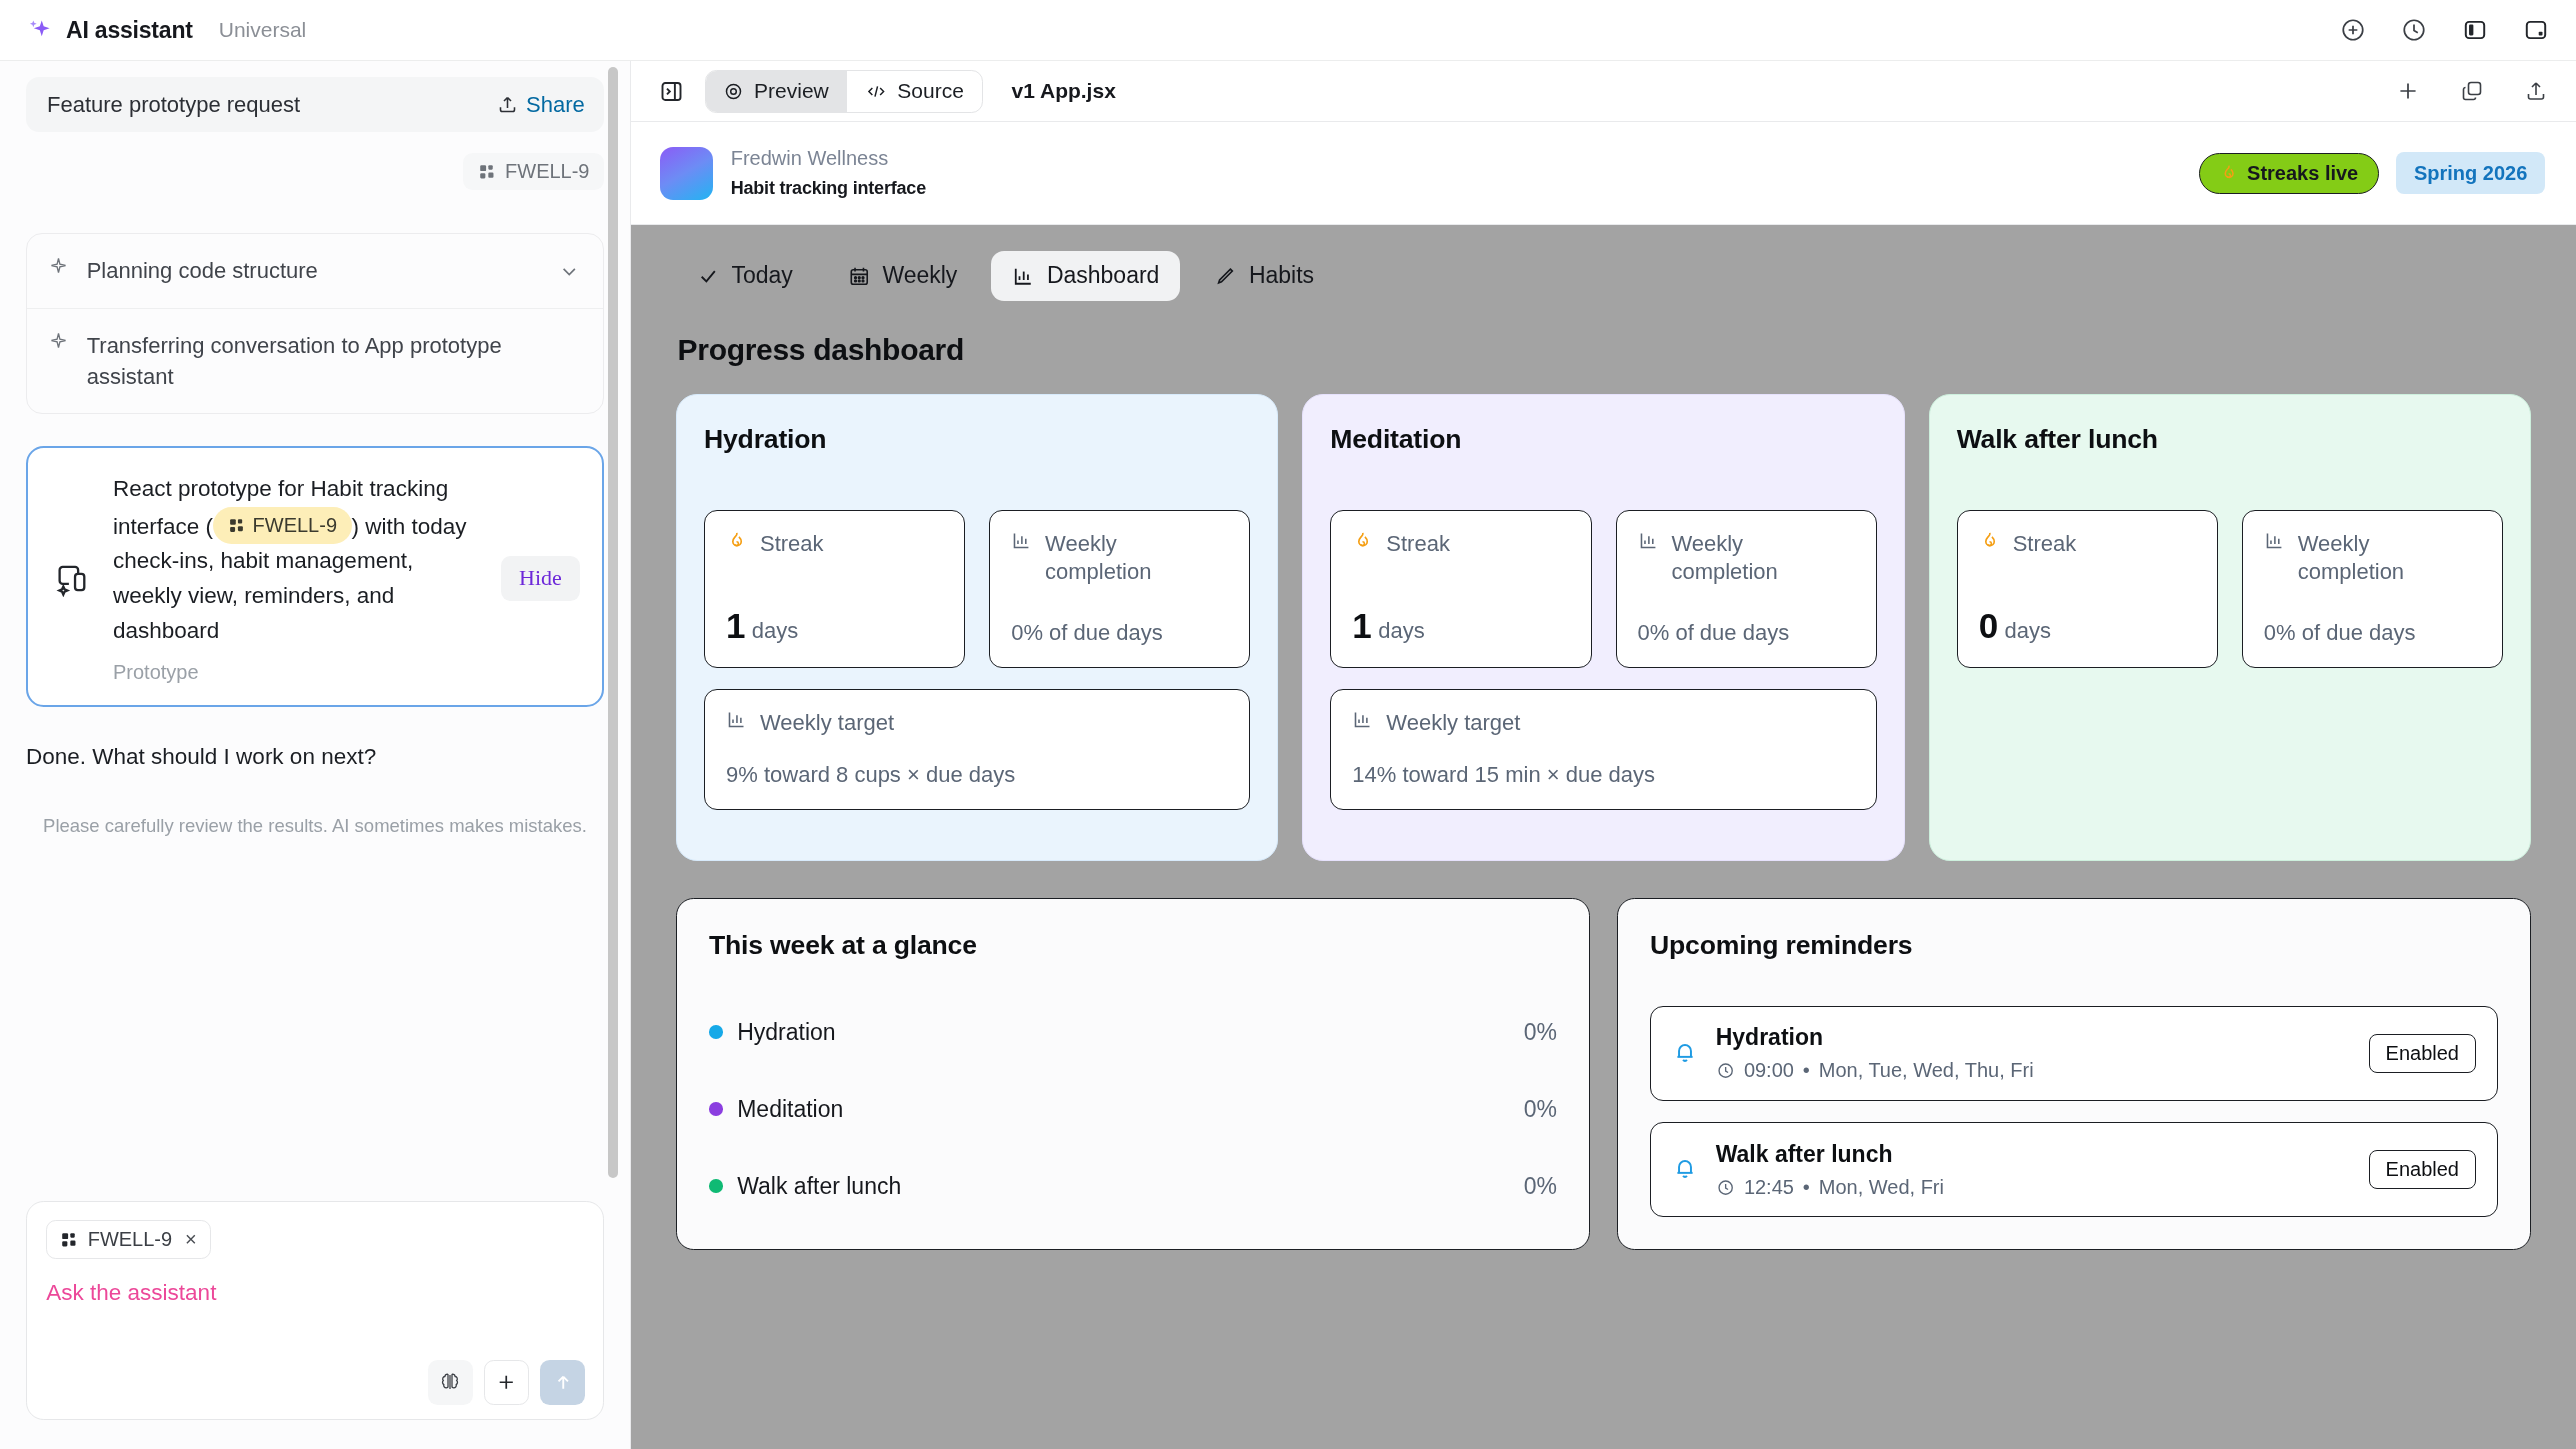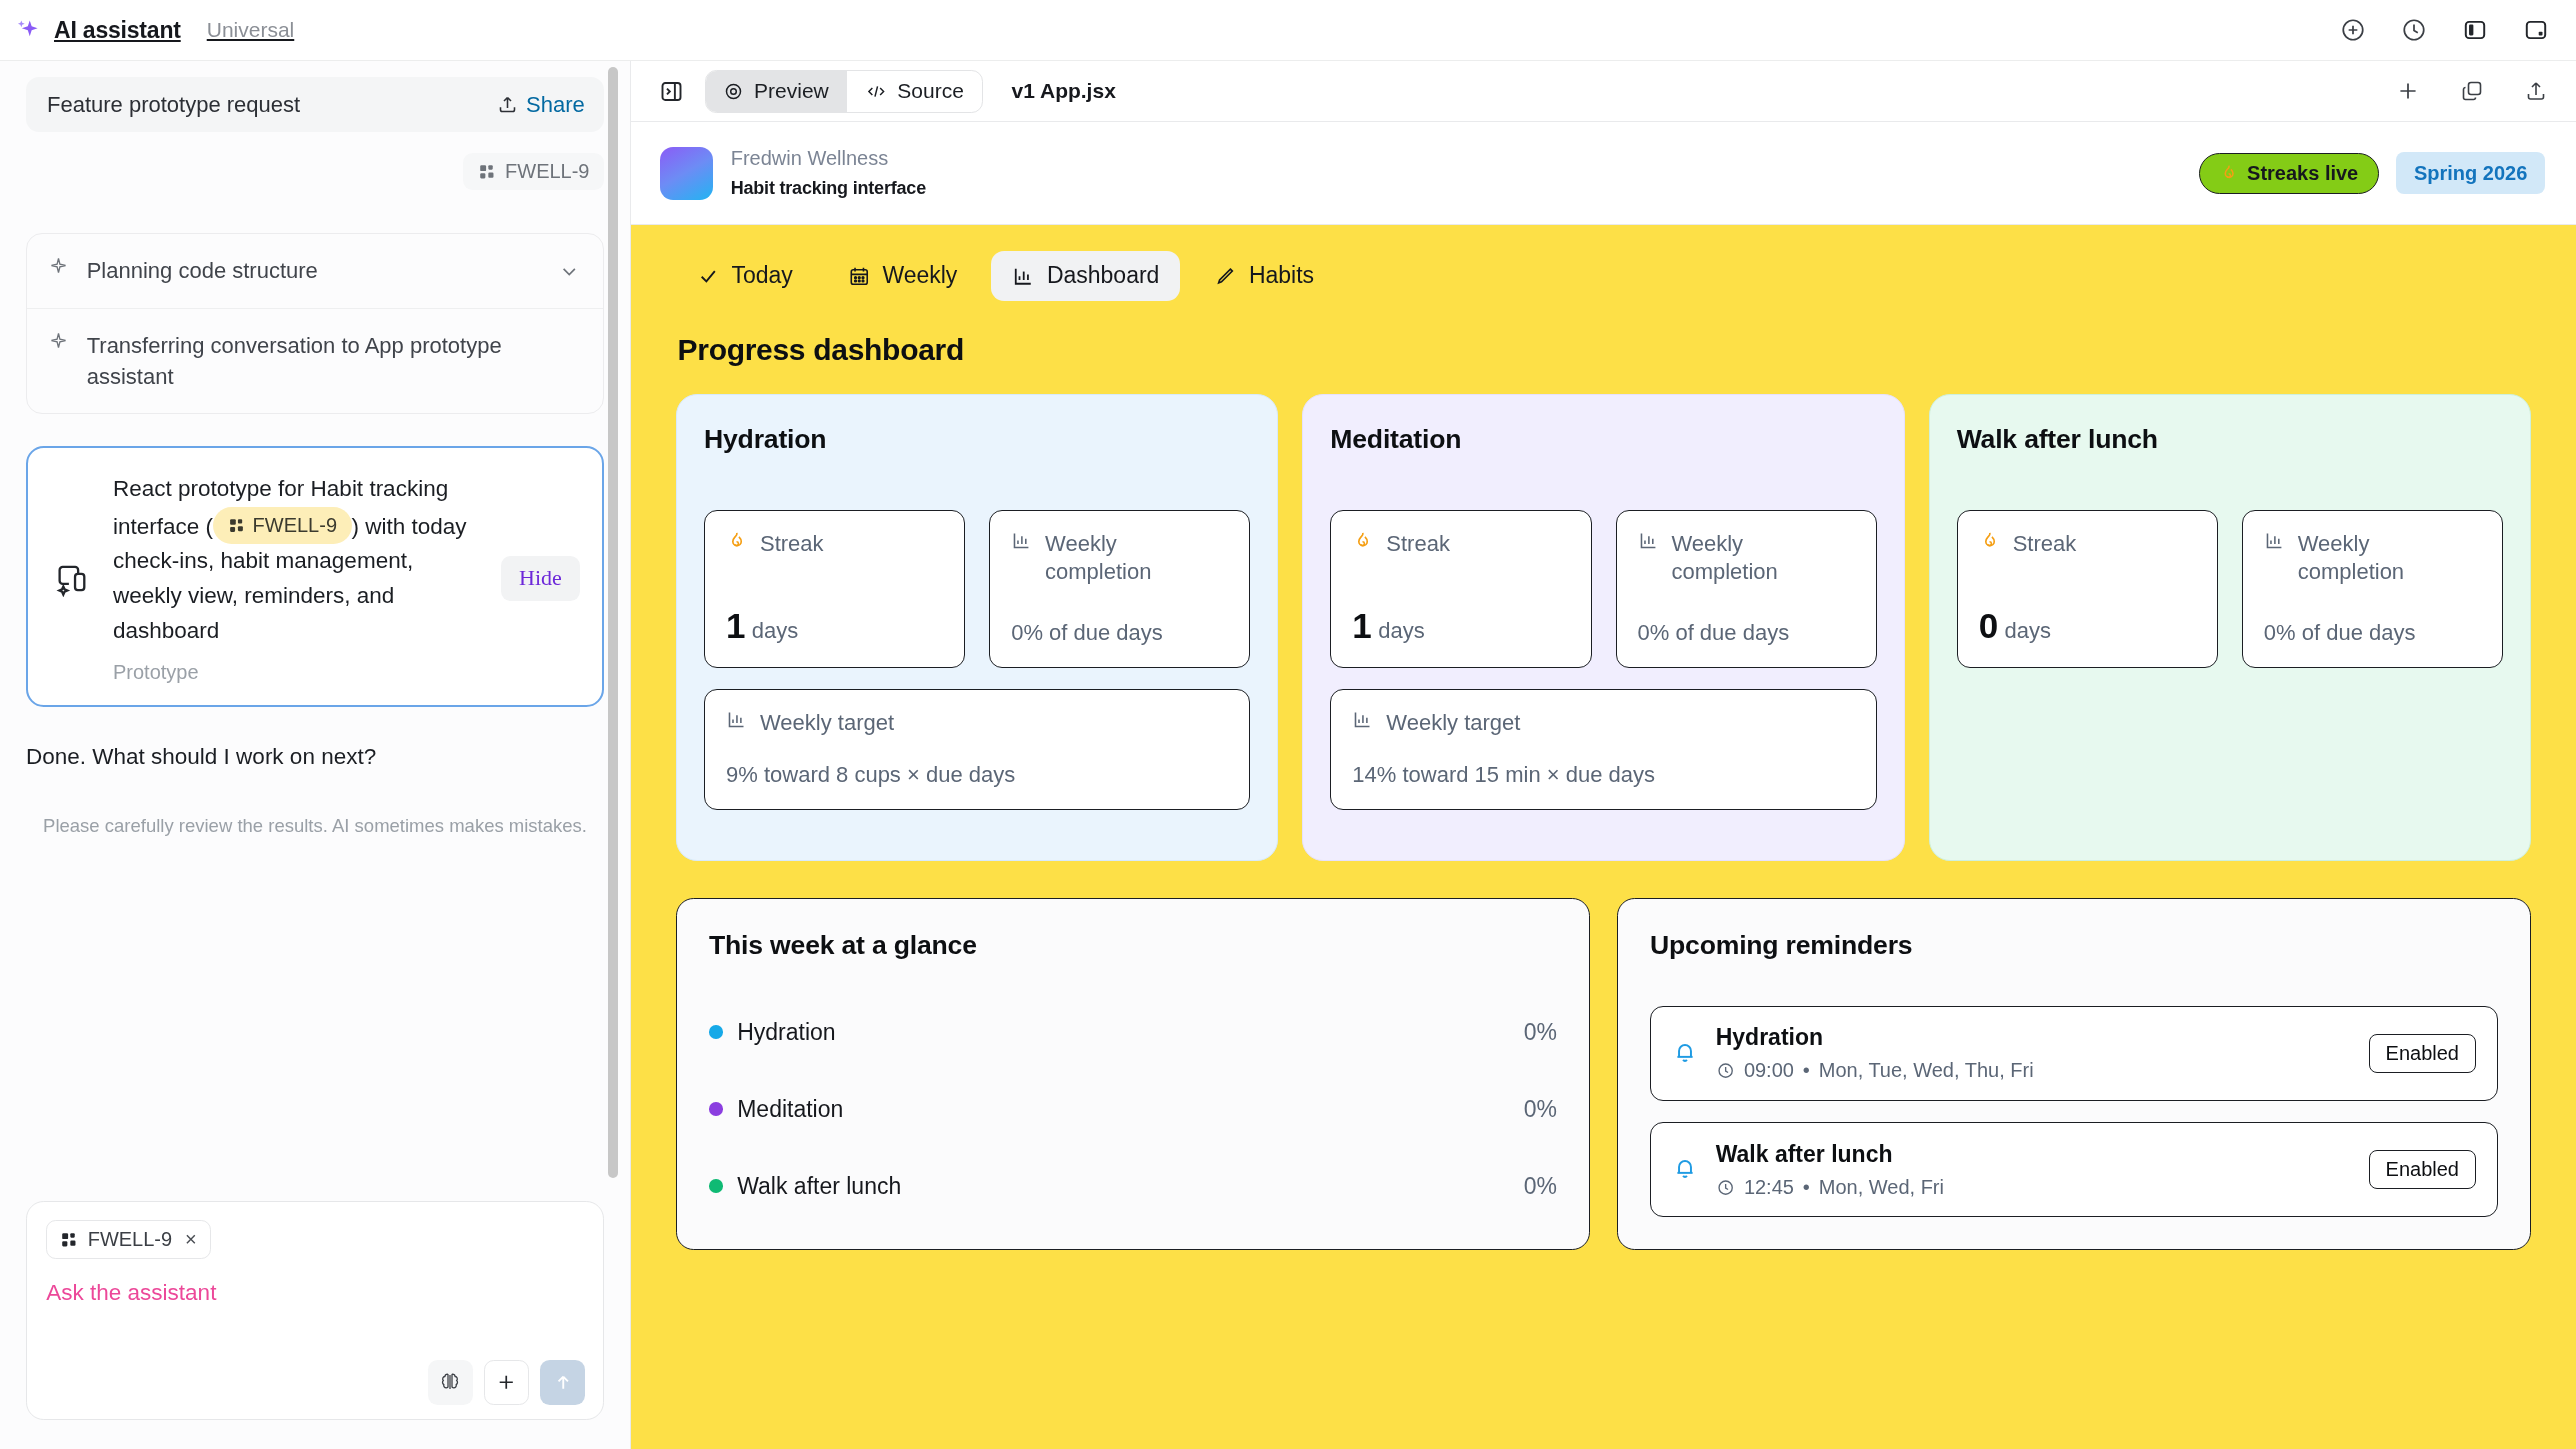--- a/index.html
+++ b/index.html
@@ -8,24 +8,23 @@
     font-family: "Liberation Sans", sans-serif;
     background: #ffffff;
     color: #16181d;
     overflow: hidden;
   }
 
   
   .topbar {
     height: 61px;
     display: flex; align-items: center;
-    padding: 0 27px 0 14px;
+    padding: 0 27px 0 26px;
     border-bottom: 0.8px solid #eceded;
     background: #fff;
-    text-decoration: underline;
   }
   .brand { display: flex; align-items: center; gap: 13px; }
   .spark-logo { width: 27px; height: 27px; display: block; }
   .brand-title { font-size: 23px; font-weight: 700; letter-spacing: -0.2px; color: #16181d; }
   .brand-sub { font-size: 21px; color: #8b8f96; margin-left: 13px; font-weight: 400; }
   .topbar-spacer { flex: 1; }
   .topbar-icons { display: flex; align-items: center; gap: 34px; }
   .tb-icon { width: 27px; height: 27px; display: flex; align-items: center; justify-content: center; cursor: pointer; }
 
   
@@ -190,21 +189,21 @@
     border: 1.6px solid #1b1e23; border-radius: 804px;
     padding: 8px 19.3px; font-size: 20px; font-weight: 700; color: #16181d;
     background: #84cc16;
   }
   .badge-blue {
     margin-left: 17.7px;
     background: #d2e8f8; border-radius: 8px;
     padding: 9.7px 17.7px; font-size: 20px; font-weight: 700; color: #1374bd;
   }
 
-  .app-body { flex: 1; background: #fde047; padding: 26px 45px 0 45px; overflow: hidden; }
+  .app-body { flex: 1; background: #a3a3a3; padding: 26px 45px 0 45px; overflow: hidden; }
 
   .tabs { display: flex; align-items: center; gap: 13px; margin-bottom: 32px; }
   .tab {
     display: flex; align-items: center; gap: 12px;
     padding: 11.3px 21px; border-radius: 13px;
     font-size: 23px; color: #16181d; cursor: pointer;
   }
   .tab.active { background: #f1f2f3; }
 
   .section-title { font-size: 30px; font-weight: 700; color: #0d0f12; letter-spacing: -0.3px; margin: 6.4px 0 27px 1.6px; }

